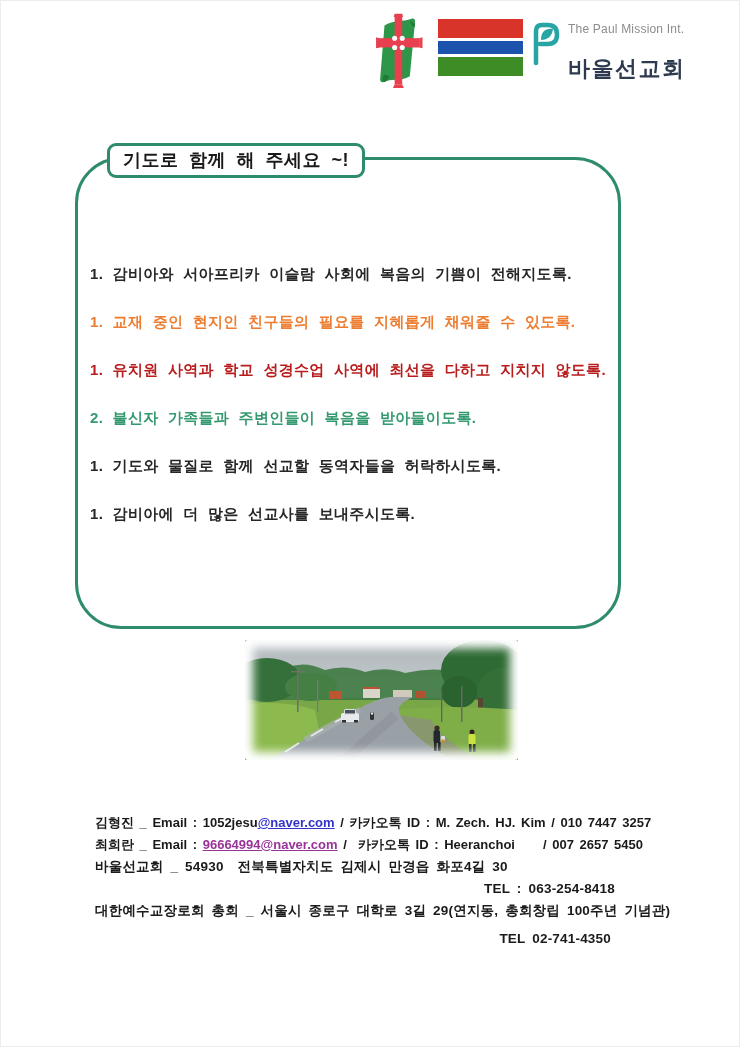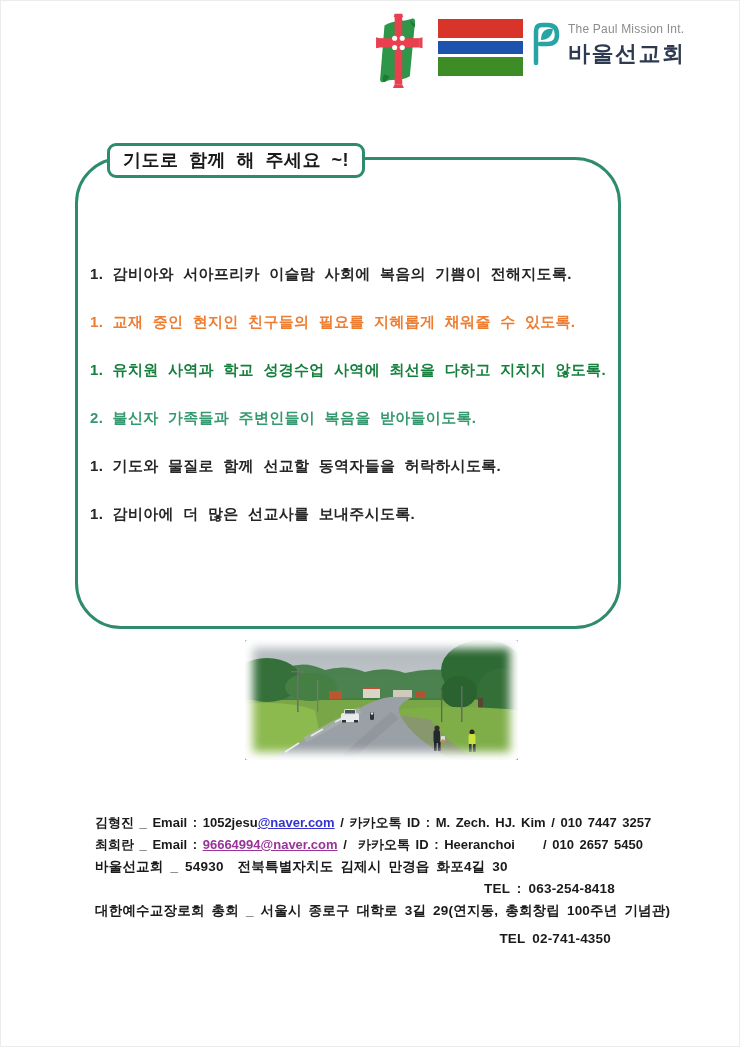--- a/index.html
+++ b/index.html
@@ -12,21 +12,21 @@
   .logo-cross{position:absolute;left:372px;top:12px;width:52px;height:76px;}
   .logo-flag{position:absolute;left:438px;top:19px;width:85px;height:57px;display:flex;flex-direction:column;}
   .logo-flag .s-red{height:19px;background:var(--flag-red);}
   .logo-flag .s-w1,.logo-flag .s-w2{height:3px;background:#ffffff;}
   .logo-flag .s-blue{height:13px;background:var(--flag-blue);}
   .logo-flag .s-green{flex:1;background:var(--flag-green);}
   .logo-pm{position:absolute;left:531px;top:20px;display:flex;align-items:flex-start;}
   .pm-icon{width:30px;height:46px;margin-right:7px;}
   .pm-text{display:flex;flex-direction:column;}
   .pm-sub{font-size:12px;color:#8c8c8c;letter-spacing:.2px;margin-top:2px;}
-  .pm-title{font-size:22px;font-weight:bold;color:#2d3a50;letter-spacing:1.5px;margin-top:3px;}
+  .pm-title{font-size:22px;font-weight:bold;color:#2d3a50;letter-spacing:1.5px;margin-top:18px;}
   
   .prayer-box{
     position:absolute;left:75px;top:157px;width:546px;height:472px;
     border:3px solid var(--box-border);border-radius:46px;background:#fff;box-sizing:border-box;
   }
   .prayer-tab{
     position:absolute;left:29px;top:-17px;z-index:2;background:#fff;
     border:3px solid var(--box-border);border-radius:9px;
     padding:2px 13px 3px 13px;font-size:18px;font-weight:bold;color:#1a1a1a;
     white-space:nowrap;word-spacing:5px;letter-spacing:.5px;
@@ -97,21 +97,21 @@
       <div class="pm-sub">The Paul Mission Int.</div>
       <div class="pm-title">바울선교회</div>
     </div>
   </div>
 
   <section class="prayer-box">
     <div class="prayer-tab">기도로 함께 해 주세요 ~!</div>
     <ul class="prayer-list">
         <li class="prayer-item" style="color: rgb(38, 38, 38);">1. 감비아와 서아프리카 이슬람 사회에 복음의 기쁨이 전해지도록.</li>
         <li class="prayer-item" style="color: rgb(237, 125, 49);">1. 교재 중인 현지인 친구들의 필요를 지혜롭게 채워줄 수 있도록.</li>
-        <li class="prayer-item" style="color: #15803d;">1. 유치원 사역과 학교 성경수업 사역에 최선을 다하고 지치지 않도록.</li>
+        <li class="prayer-item" style="color: #b91c1c;">1. 유치원 사역과 학교 성경수업 사역에 최선을 다하고 지치지 않도록.</li>
         <li class="prayer-item" style="color: rgb(53, 153, 111);">2. 불신자 가족들과 주변인들이 복음을 받아들이도록.</li>
         <li class="prayer-item" style="color: rgb(38, 38, 38);">1. 기도와 물질로 함께 선교할 동역자들을 허락하시도록.</li>
         <li class="prayer-item" style="color: rgb(38, 38, 38);">1. 감비아에 더 많은 선교사를 보내주시도록.</li>
       </ul>
   </section>
 
   <figure class="photo-frame" style="margin:0;">
     <svg viewBox="0 0 273 120" preserveAspectRatio="none">
       <defs>
         <linearGradient id="skyG" x1="0" y1="0" x2="0" y2="1">
@@ -173,20 +173,20 @@
         </g>
       </g>
     </svg>
   </figure>
   <div class="photo-reflection">
     
   </div>
 
   <footer class="contact">
     <div class="c-line"><span>김형진 _ Email : 1052jesu</span><span class="email-link">@naver.com</span><span> / 카카오톡 ID : M. Zech. HJ. Kim / 010 7447 3257</span></div>
-    <div class="c-line"><span>최희란 _ Email : </span><span class="email-link visited">96664994@naver.com</span><span> /  카카오톡 ID : Heeranchoi     / 010 2657 5450</span></div>
+    <div class="c-line"><span>최희란 _ Email : </span><span class="email-link visited">96664994@naver.com</span><span> /  카카오톡 ID : Heeranchoi     / 007 2657 5450</span></div>
     <div class="c-line c-org">바울선교회 _ 54930  전북특별자치도 김제시 만경읍 화포4길 30</div>
     <div class="c-line c-org c-tel c-tel1">TEL : 063-254-8418</div>
     <div class="c-line c-org">대한예수교장로회 총회 _ 서울시 종로구 대학로 3길 29(연지동, 총회창립 100주년 기념관)</div>
     <div class="c-line c-org c-tel c-tel2">TEL 02-741-4350</div>
   </footer>
 
 </div>
 
 </body></html>

